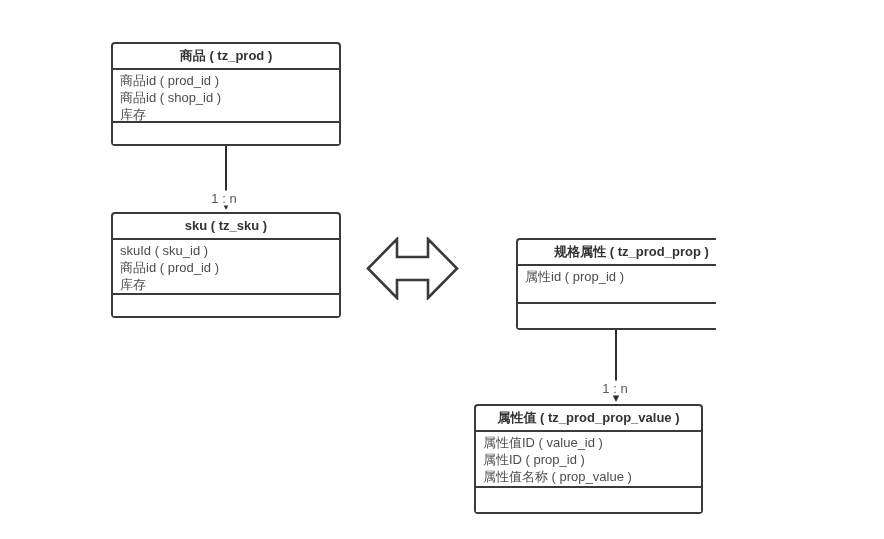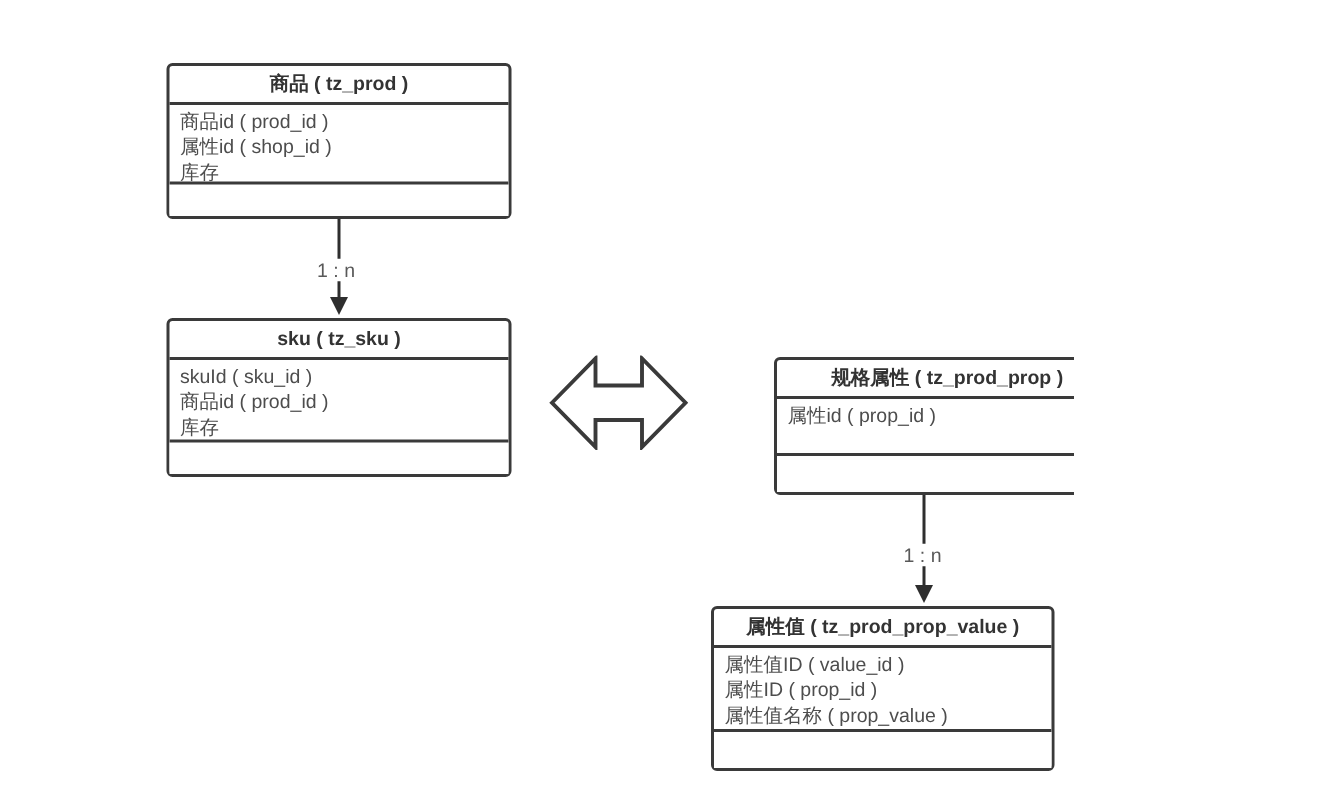--- a/index.html
+++ b/index.html
@@ -66,37 +66,38 @@
     border-top: 12px solid #2e2e2e;
   }
   .conn-label {
     position: absolute;
     transform: translate(-50%, -50%);
     font-size: 13px;
     color: #595959;
     background: #ffffff;
     padding: 0 3px;
     white-space: nowrap;
+    margin-top: 18px;
   }
   .double-arrow {
     position: absolute;
     left: 366px;
     top: 237px;
   }
 </style>
 </head>
 <body>
 
 <div id="canvas">
 
   <div class="entity" style="left:111px; top:42px; width:230px; height:104px;">
     <div class="e-header">商品 ( tz_prod )</div>
     <div class="e-body">
       <div class="e-row">商品id ( prod_id )</div>
-      <div class="e-row">属性id ( shop_id )</div>
+      <div class="e-row">商品id ( shop_id )</div>
       <div class="e-row">库存</div>
     </div>
     <div class="e-footer" style="height:21px;"></div>
   </div>
 
   <div class="conn-line" style="left:225px; top:146px; height:52px;"></div>
   <div class="conn-arrowhead" style="left:220px; top:198px;"></div>
   <span class="conn-label" style="left:224px; top:180px;">1 : n</span>
 
   <div class="entity" style="left:111px; top:212px; width:230px; height:106px;">

